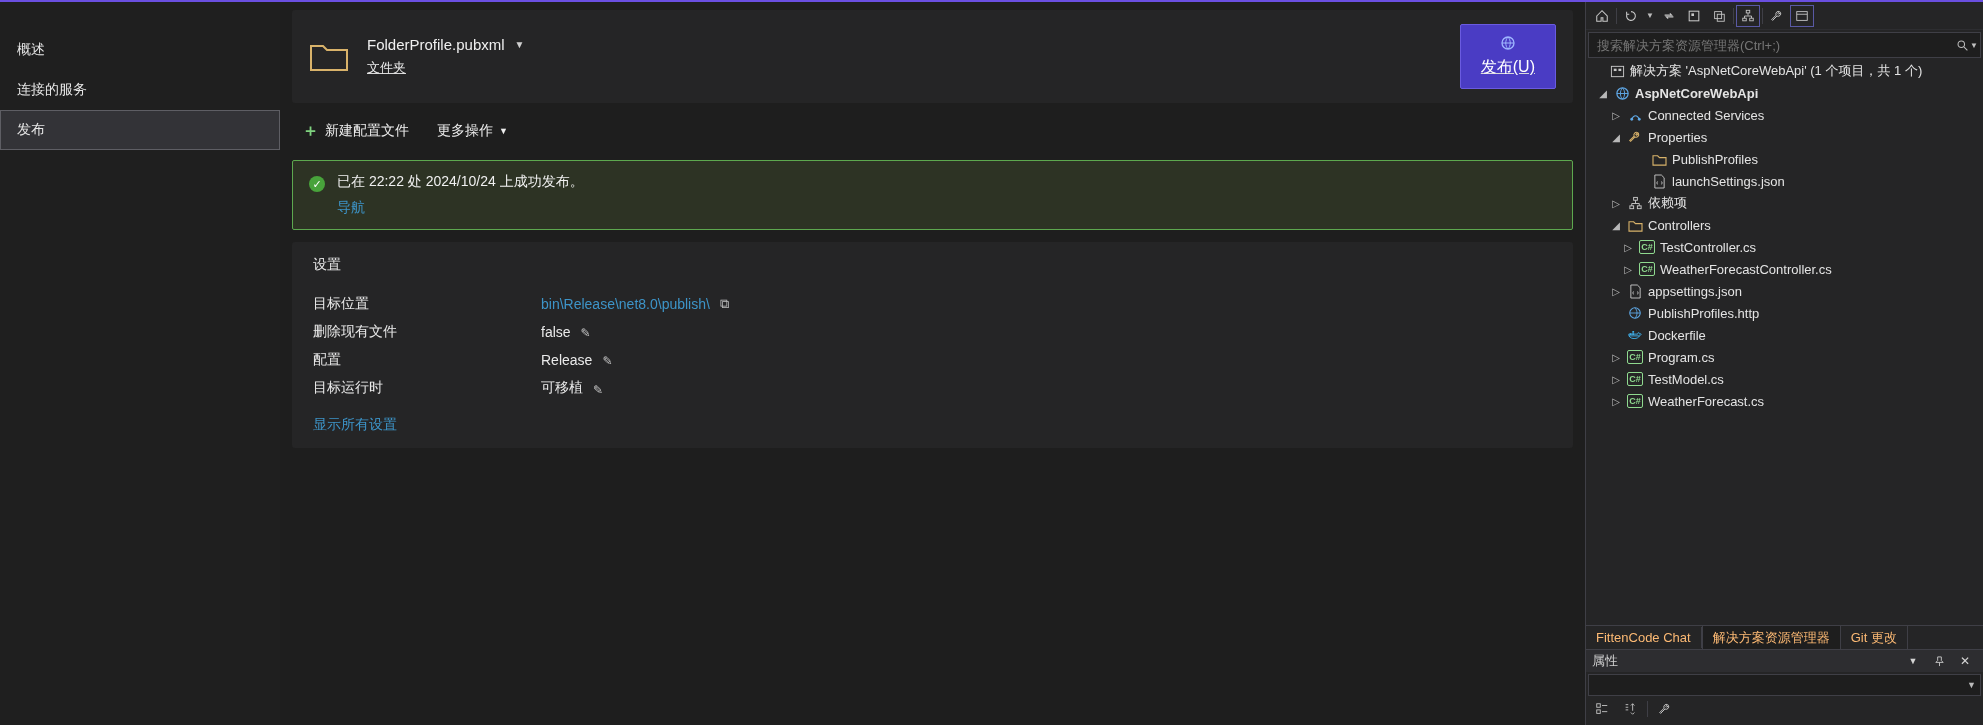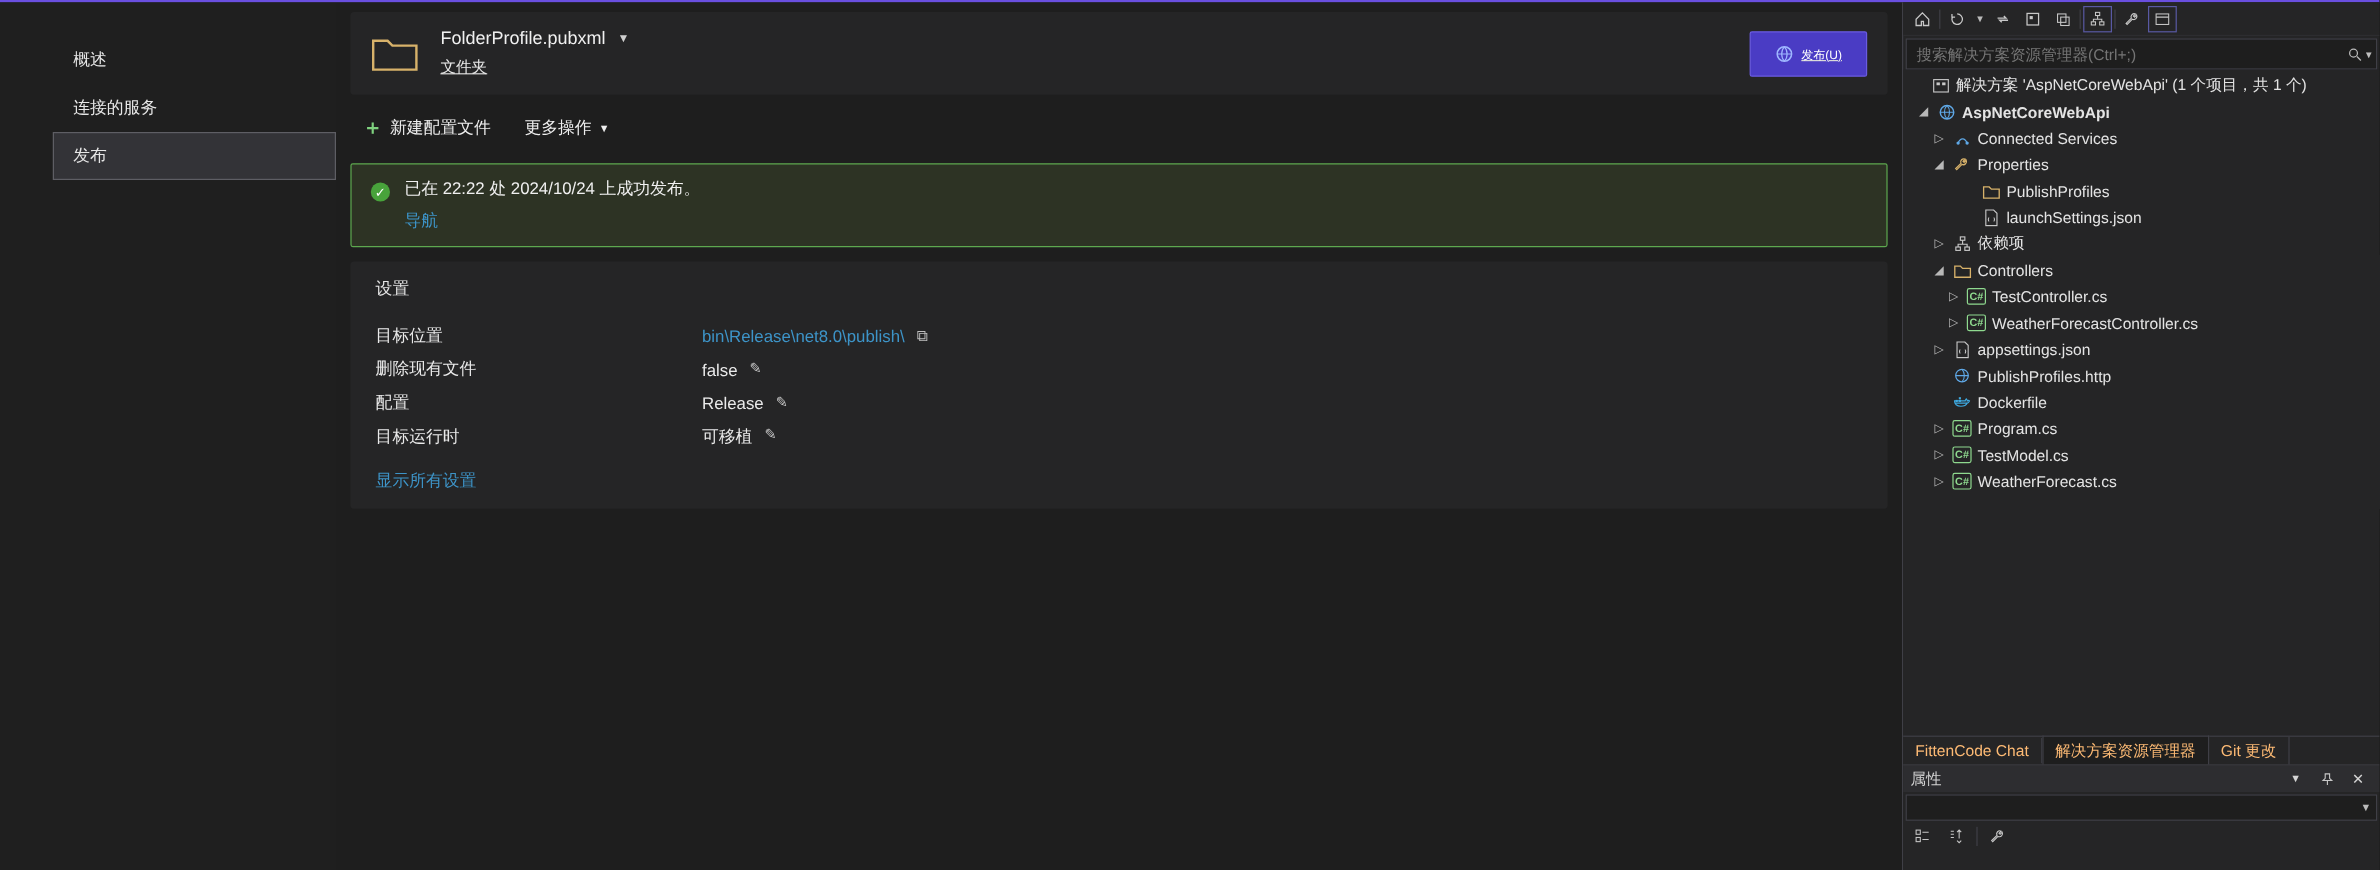--- a/index.html
+++ b/index.html
@@ -16,21 +16,20 @@
     width: 1983px;
     height: 725px;
     border-top: 2px solid #6a4fe0;
   }
   
   .sidebar-left {
     width: 280px;
     flex: 0 0 280px;
     background: #1f1f1f;
     padding-top: 28px;
-    padding-left: 44px;
   }
   .sidebar-left .item {
     padding: 10px 16px;
     font-size: 14px;
     color: #e6e6e6;
     cursor: pointer;
     border: 1px solid transparent;
   }
   .sidebar-left .item.selected {
     background: #333337;
@@ -72,24 +71,25 @@
   }
   .hdr-title .chev { font-size: 10px; color: #cfcfcf; }
   .hdr-sub { font-size: 13px; color: #eaeaea; margin-top: 6px; }
   .publish-btn {
     background: #4a3cc4;
     border: 1px solid #6a5be0;
     color: #fff;
     padding: 10px 20px;
     border-radius: 2px;
     display: inline-flex;
-    align-items: flex-end;
+    align-items: center;
     gap: 6px;
     cursor: pointer;
-    font-size: 10px;
+    font-size: 16px;
+    flex-direction: column;
   }
   
   .action-bar {
     display: flex;
     align-items: center;
     gap: 28px;
     padding: 2px 10px 6px;
     margin-bottom: 12px;
     font-size: 14px;
   }
@@ -130,21 +130,21 @@
   .settings { }
   .settings .title { font-size: 14px; color: #e6e6e6; margin-bottom: 16px; margin-left:4px;}
   .settings-row {
     display: flex;
     align-items: center;
     gap: 18px;
     padding: 5px 4px;
     font-size: 14px;
   }
   .settings-row .label { width: 210px; color: #eaeaea; }
-  .settings-row .value { color: #eaeaea; display:inline-flex; align-items:flex-start; gap:10px;margin-left:44px;}
+  .settings-row .value { color: #eaeaea; display:inline-flex; align-items:flex-end; gap:10px;}
   .settings-row .value.link { color: #3d94c8; cursor: pointer; }
   .pencil { color: #c8c8c8; cursor:pointer; font-size:12px; }
   .copy-ico { color:#bfbfbf; cursor:pointer; font-size:13px;}
   .show-all { margin-top: 14px; margin-left:4px;}
   .show-all a { color: #3d94c8; cursor: pointer; font-size:14px;}
   
   .right-panel {
     width: 398px;
     flex: 0 0 398px;
     border-left: 1px solid #3f3f46;
@@ -244,21 +244,21 @@
   }
   .btab {
     padding: 3px 10px;
     color: #fdba74;
     cursor: pointer;
     border-right: 1px solid #3f3f46;
   }
   .btab.active { background: #1e1e1e; border:1px solid #3f3f46; border-bottom-color:#1e1e1e;}
   
   .props {
-    height: 88px;
+    height: 76px;
     border-top: 1px solid #3f3f46;
     background: #252526;
     display: flex;
     flex-direction: column;
   }
   .props-title {
     height: 22px;
     display: flex;
     align-items: center;
     padding: 0 6px;

